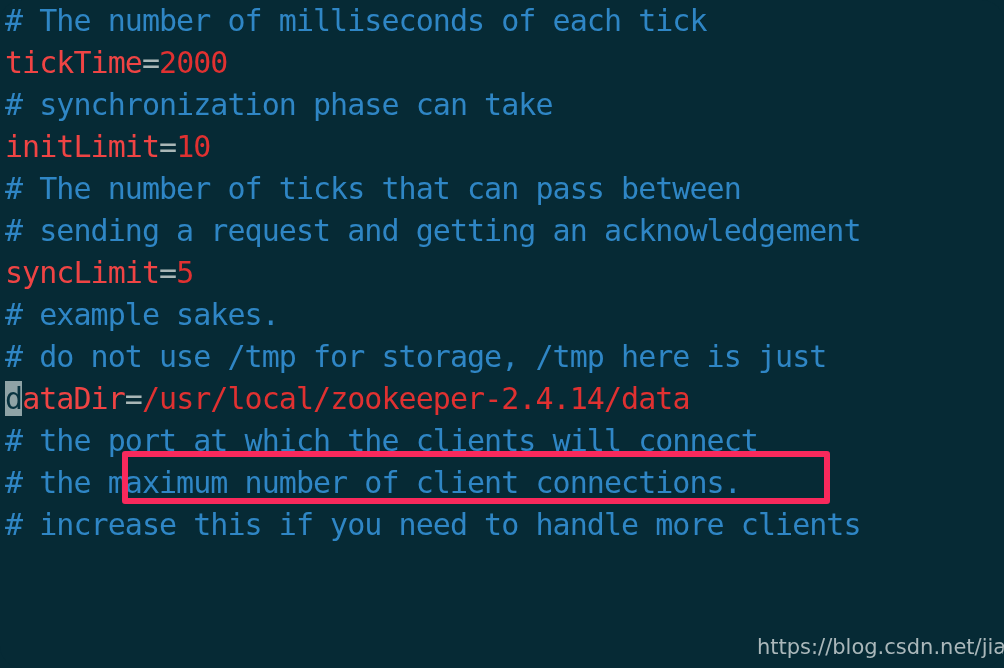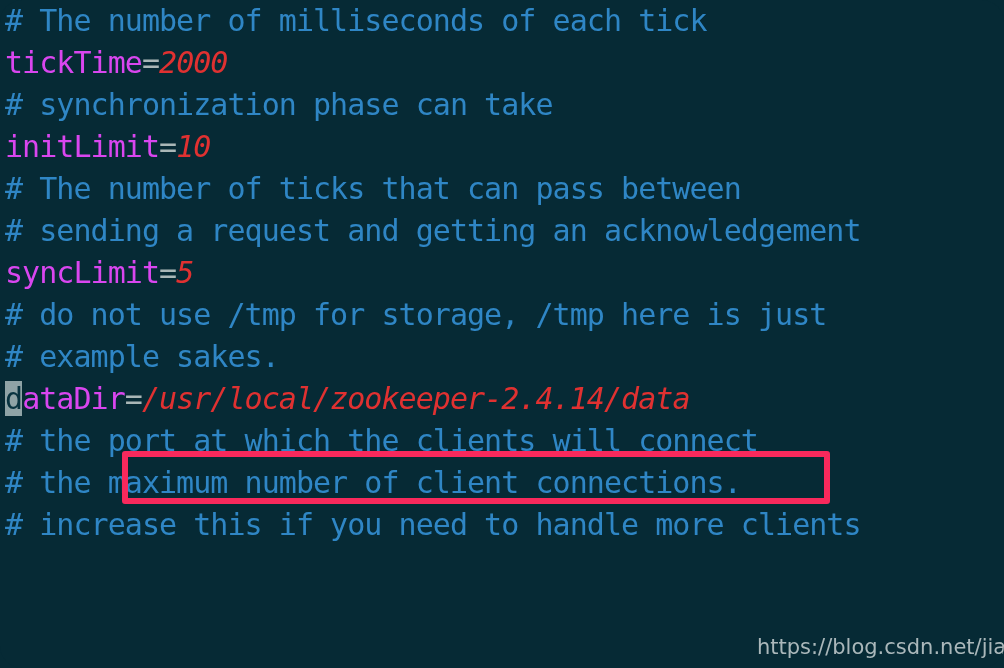--- a/index.html
+++ b/index.html
@@ -27,23 +27,23 @@
   .line {
     height: 42px;
     line-height: 42px;
     font-size: 30px;
     letter-spacing: -0.95px;
     white-space: pre;
     padding-left: 5px;
     box-sizing: border-box;
   }
   .comment { color: #2f86c5; }
-  .key     { color: #d946ef; }
+  .key     { color: #ef4444; }
   .eq      { color: #a9b7b7; }
-  .val     { color: #e03131; font-style: italic; }
+  .val     { color: #e03131; }
   .cursor {
     background: #8fa3a6;
     color: #083340;
   }
   #highlight-box {
     position: absolute;
     left: 122px;
     top: 451px;
     width: 708px;
     height: 53px;
@@ -69,22 +69,22 @@
 <div id="screen">
 
   <div id="code">
       <div class="line"><span class="comment"># The number of milliseconds of each tick</span></div>
       <div class="line"><span class="key">tickTime</span><span class="eq">=</span><span class="val">2000</span></div>
       <div class="line"><span class="comment"># synchronization phase can take</span></div>
       <div class="line"><span class="key">initLimit</span><span class="eq">=</span><span class="val">10</span></div>
       <div class="line"><span class="comment"># The number of ticks that can pass between</span></div>
       <div class="line"><span class="comment"># sending a request and getting an acknowledgement</span></div>
       <div class="line"><span class="key">syncLimit</span><span class="eq">=</span><span class="val">5</span></div>
+      <div class="line"><span class="comment"># example sakes.</span></div>
       <div class="line"><span class="comment"># do not use /tmp for storage, /tmp here is just</span></div>
-      <div class="line"><span class="comment"># example sakes.</span></div>
       <div class="line"><span class="key cursor">d</span><span class="key">ataDir</span><span class="eq">=</span><span class="val">/usr/local/zookeeper-2.4.14/data</span></div>
       <div class="line"><span class="comment"># the port at which the clients will connect</span></div>
       <div class="line"><span class="comment"># the maximum number of client connections.</span></div>
       <div class="line"><span class="comment"># increase this if you need to handle more clients</span></div>
     </div>
 
   <div id="highlight-box"></div>
 
   <div id="watermark">https://blog.csdn.net/jiaobuchong</div>
 

